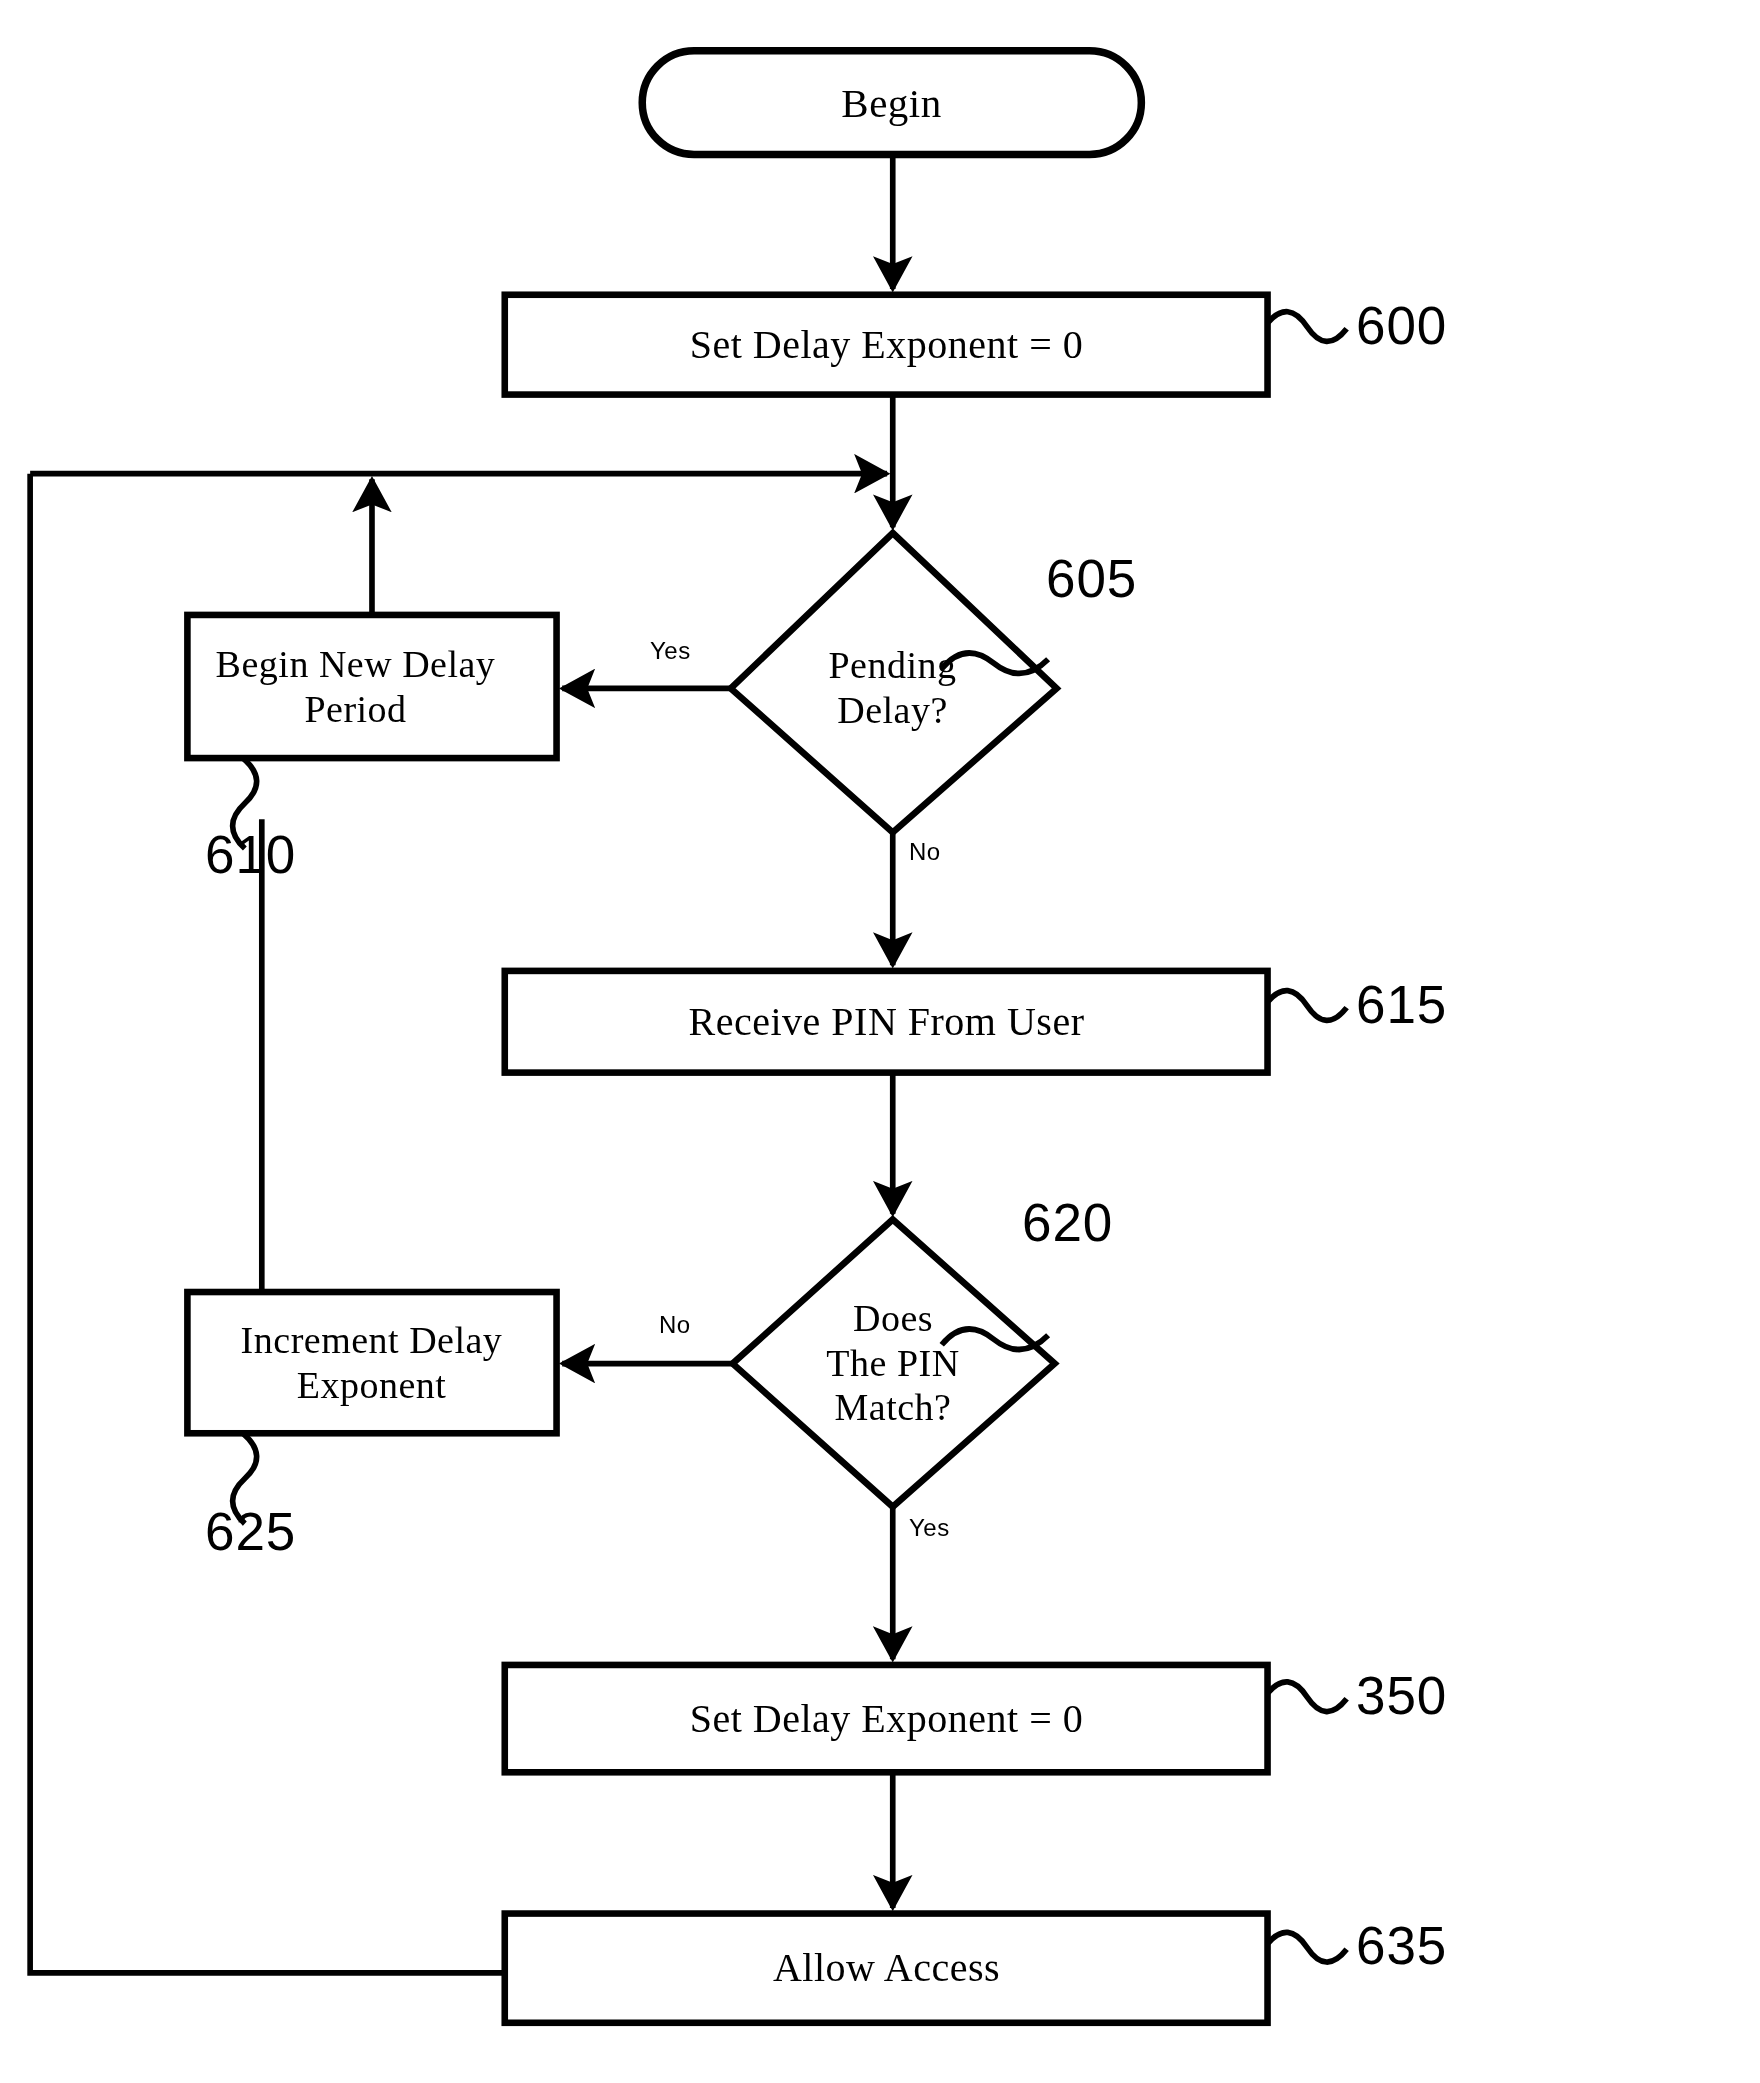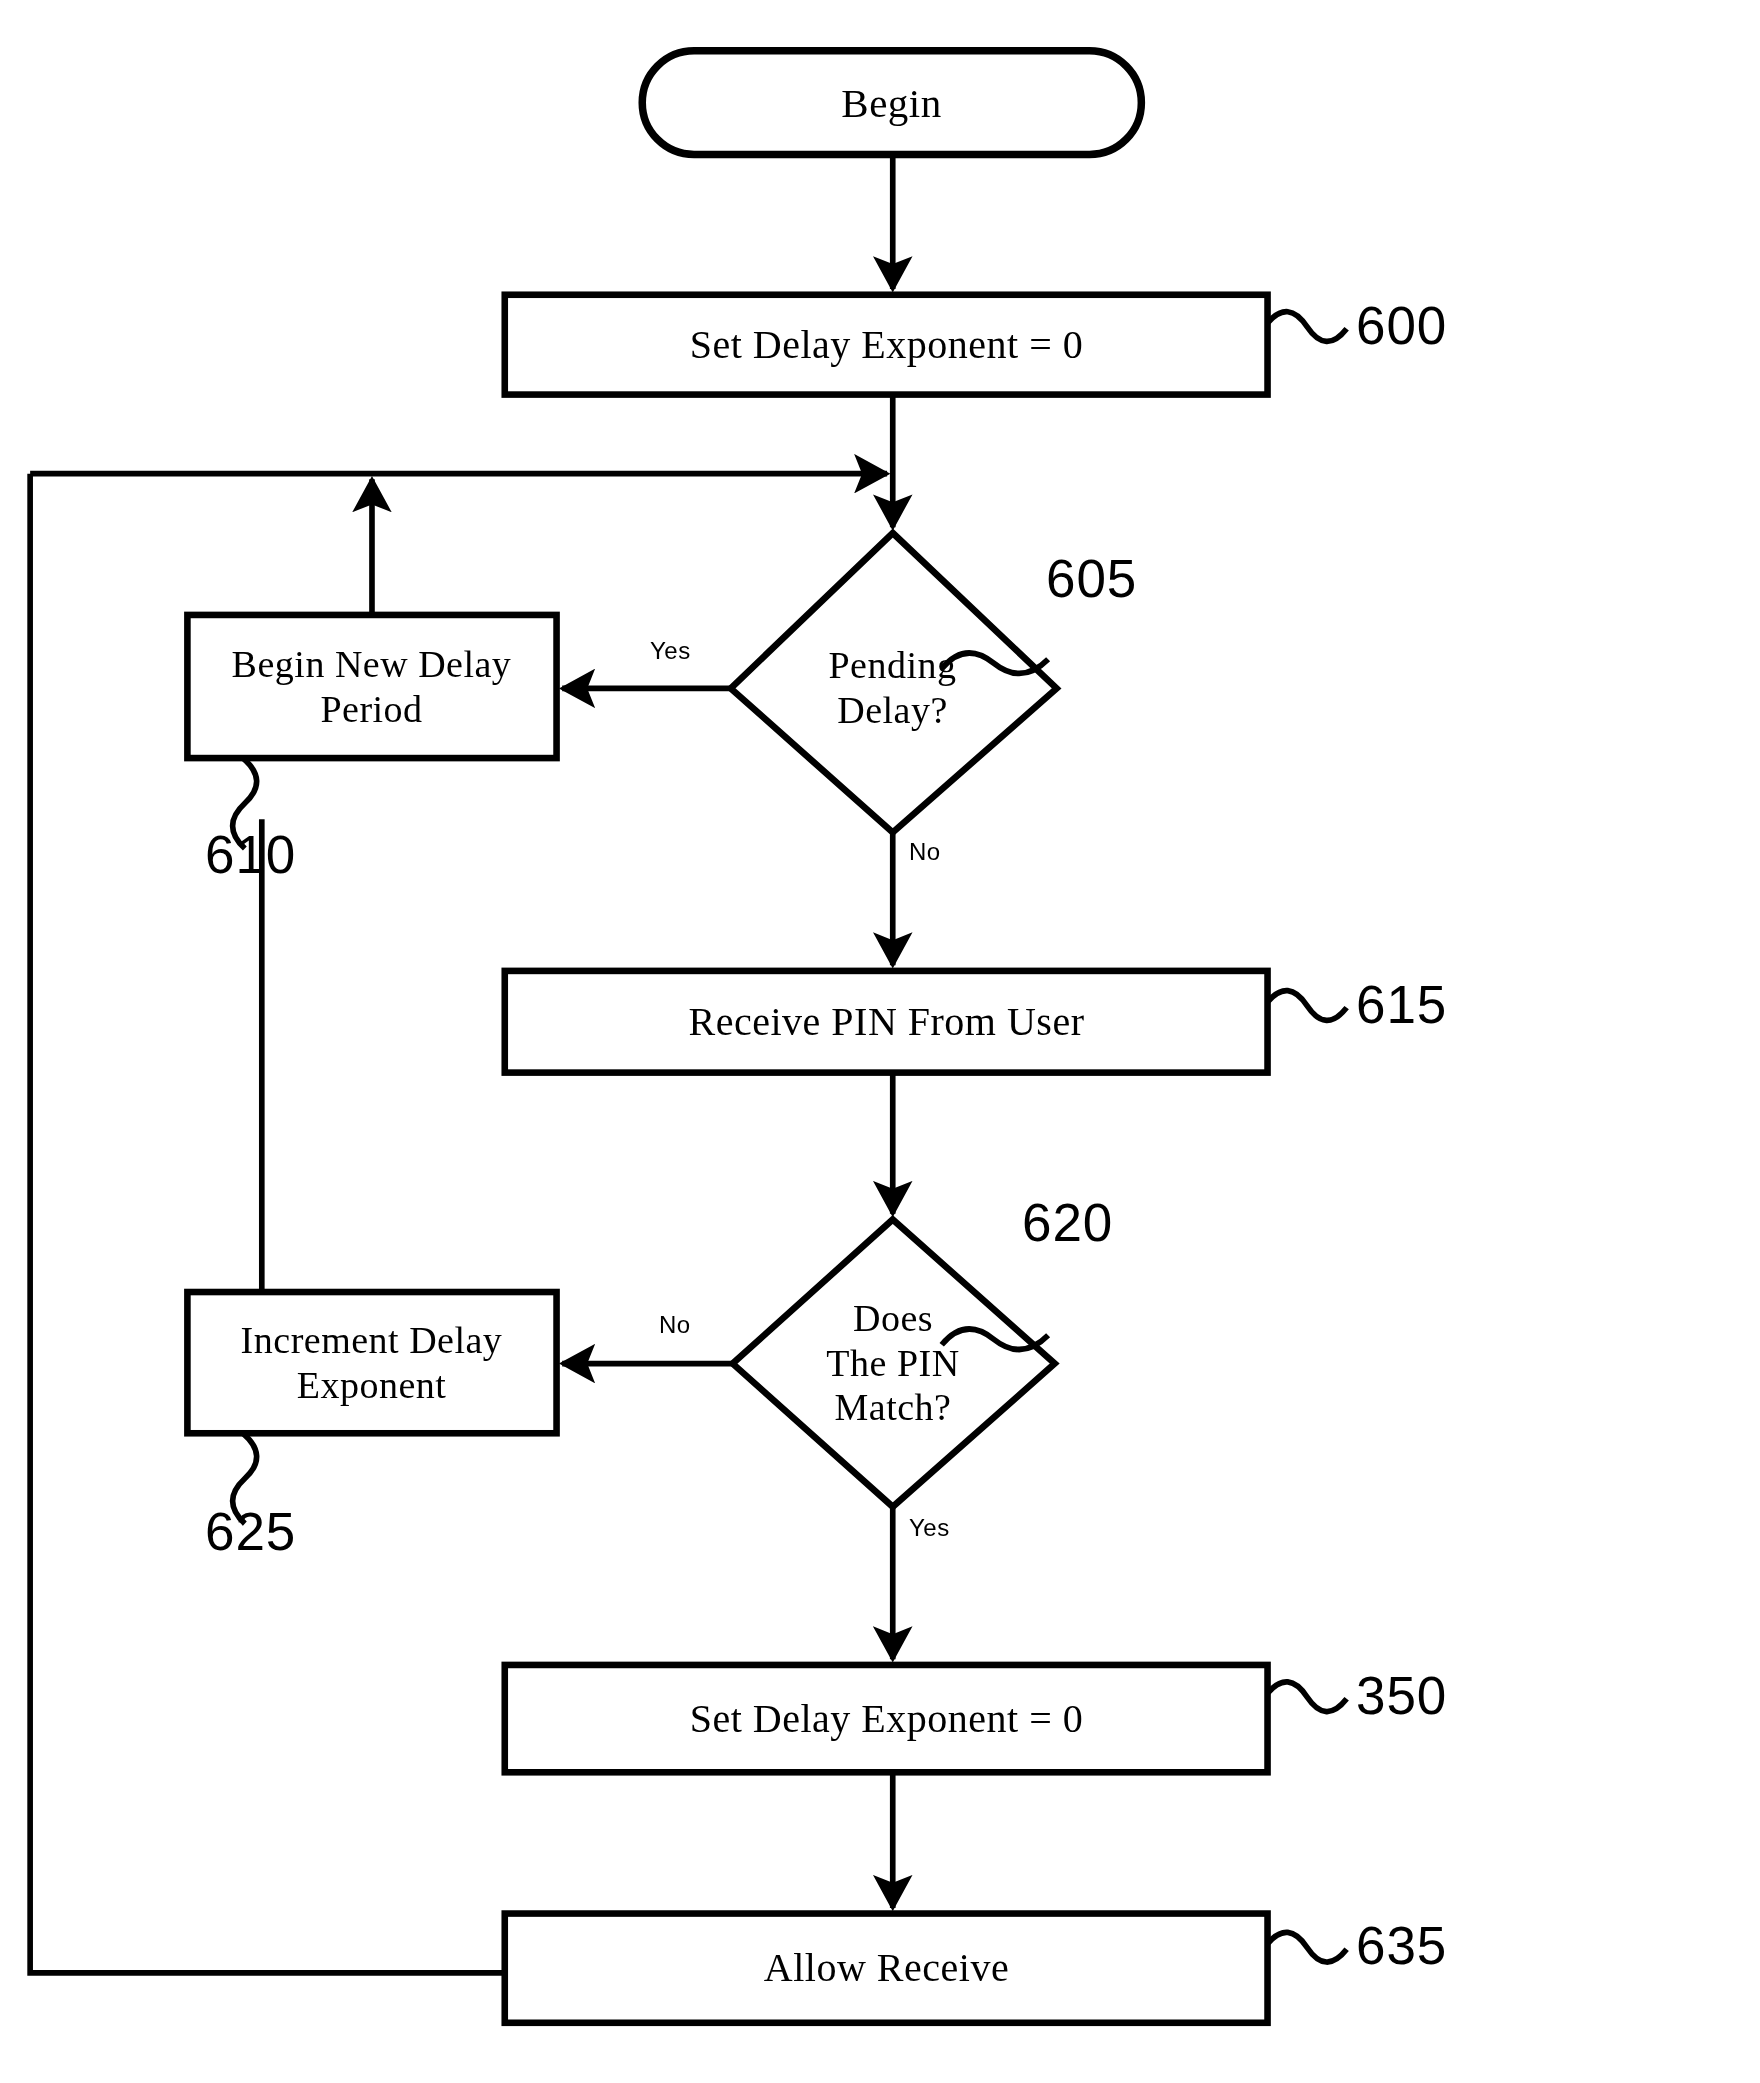--- a/index.html
+++ b/index.html
@@ -126,35 +126,35 @@
     </g>
   </svg>
 
   <div class="shape-text t-begin" style="left:642px; top:51px; width:499px; height:104px;">Begin</div>
 
   <div class="shape-text t-proc" style="left:505px; top:295px; width:763px; height:100px;">Set Delay Exponent = 0</div>
 
   <div class="shape-text t-dec" style="left:770px; top:627px; width:245px; height:122px;">Pending
 Delay?</div>
 
-  <div class="shape-text t-proc-sm" style="left:187px; top:615px; width:369px; height:143px;">Begin New Delay
+  <div class="shape-text t-proc-sm" style="left:171px; top:615px; width:369px; height:143px;">Begin New Delay
 Period</div>
 
   <div class="shape-text t-proc" style="left:505px; top:971px; width:763px; height:102px;">Receive PIN From User</div>
 
   <div class="shape-text t-dec" style="left:780px; top:1269px; width:226px; height:188px;">Does
 The PIN
 Match?</div>
 
   <div class="shape-text t-proc-sm" style="left:187px; top:1292px; width:369px; height:141px;">Increment Delay
 Exponent</div>
 
   <div class="shape-text t-proc" style="left:505px; top:1665px; width:763px; height:107px;">Set Delay Exponent = 0</div>
 
-  <div class="shape-text t-proc" style="left:505px; top:1913px; width:763px; height:109px;">Allow Receive</div>
+  <div class="shape-text t-proc" style="left:505px; top:1913px; width:763px; height:109px;">Allow Access</div>
 
   <div class="edge-label" style="left:650px; top:637px;">Yes</div>
 
   <div class="edge-label" style="left:909px; top:838px;">No</div>
 
   <div class="edge-label" style="left:659px; top:1311px;">No</div>
 
   <div class="edge-label" style="left:909px; top:1514px;">Yes</div>
 
   <div class="ref-label" style="left:1356px; top:295px;">600</div>

